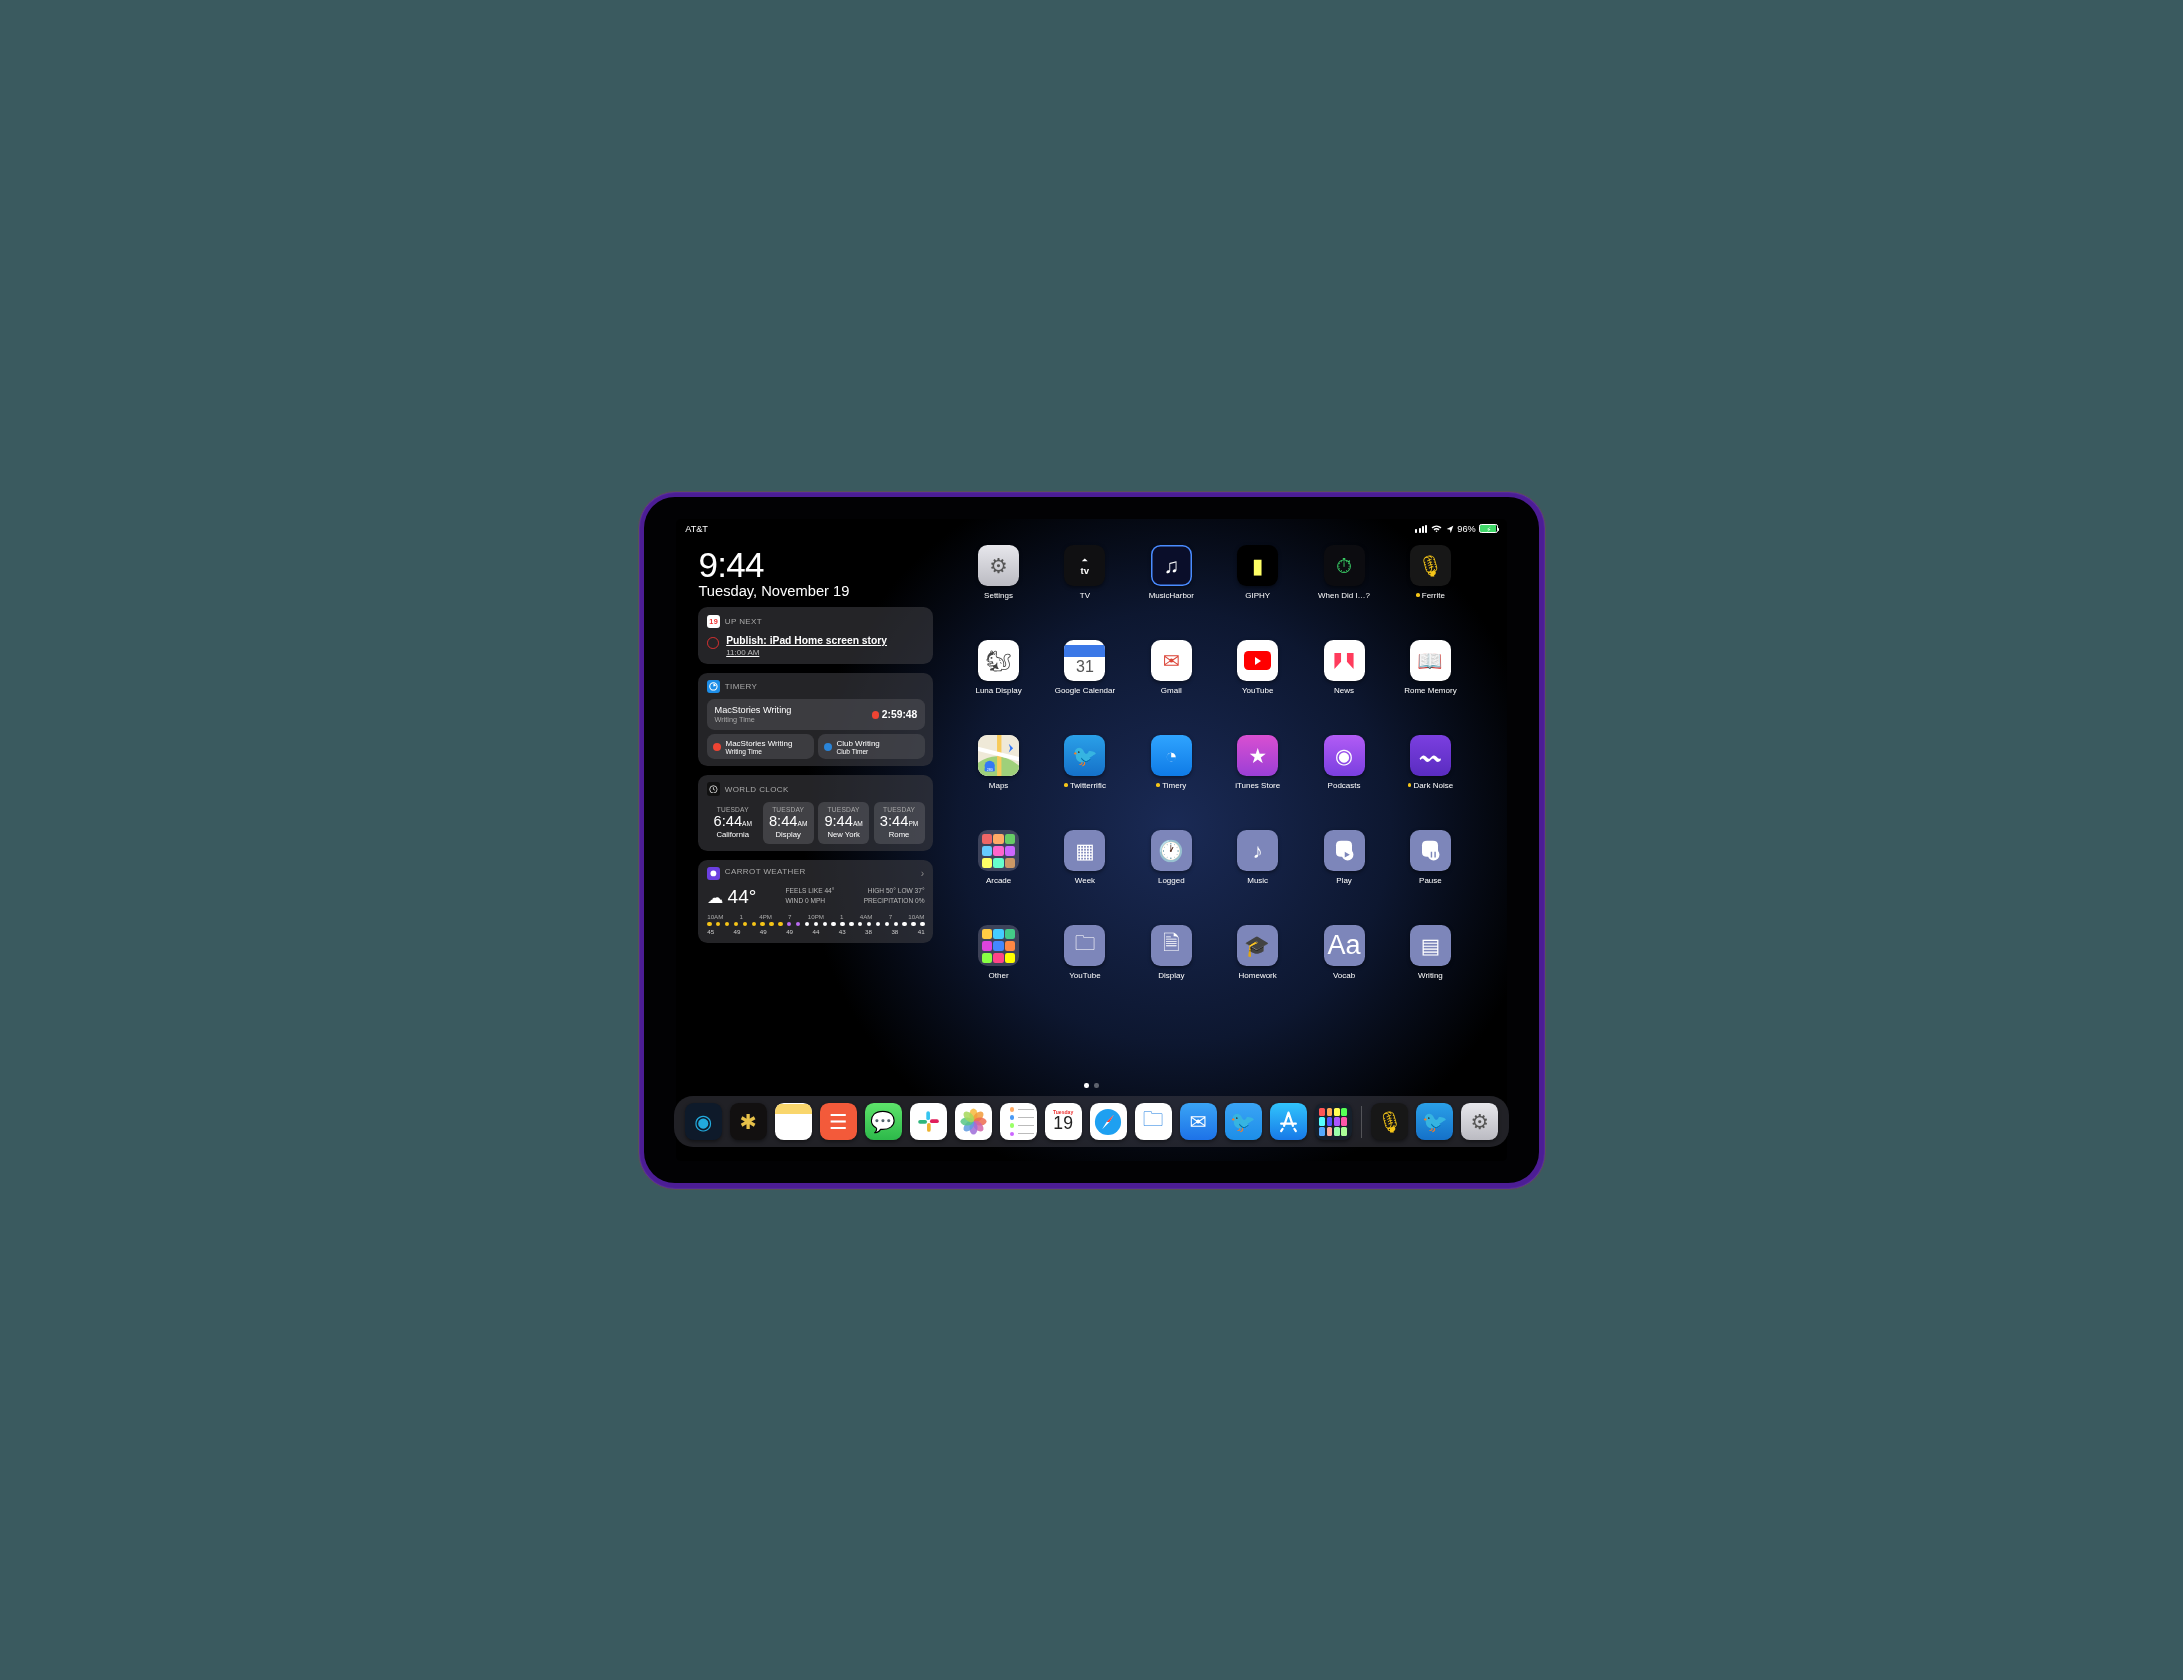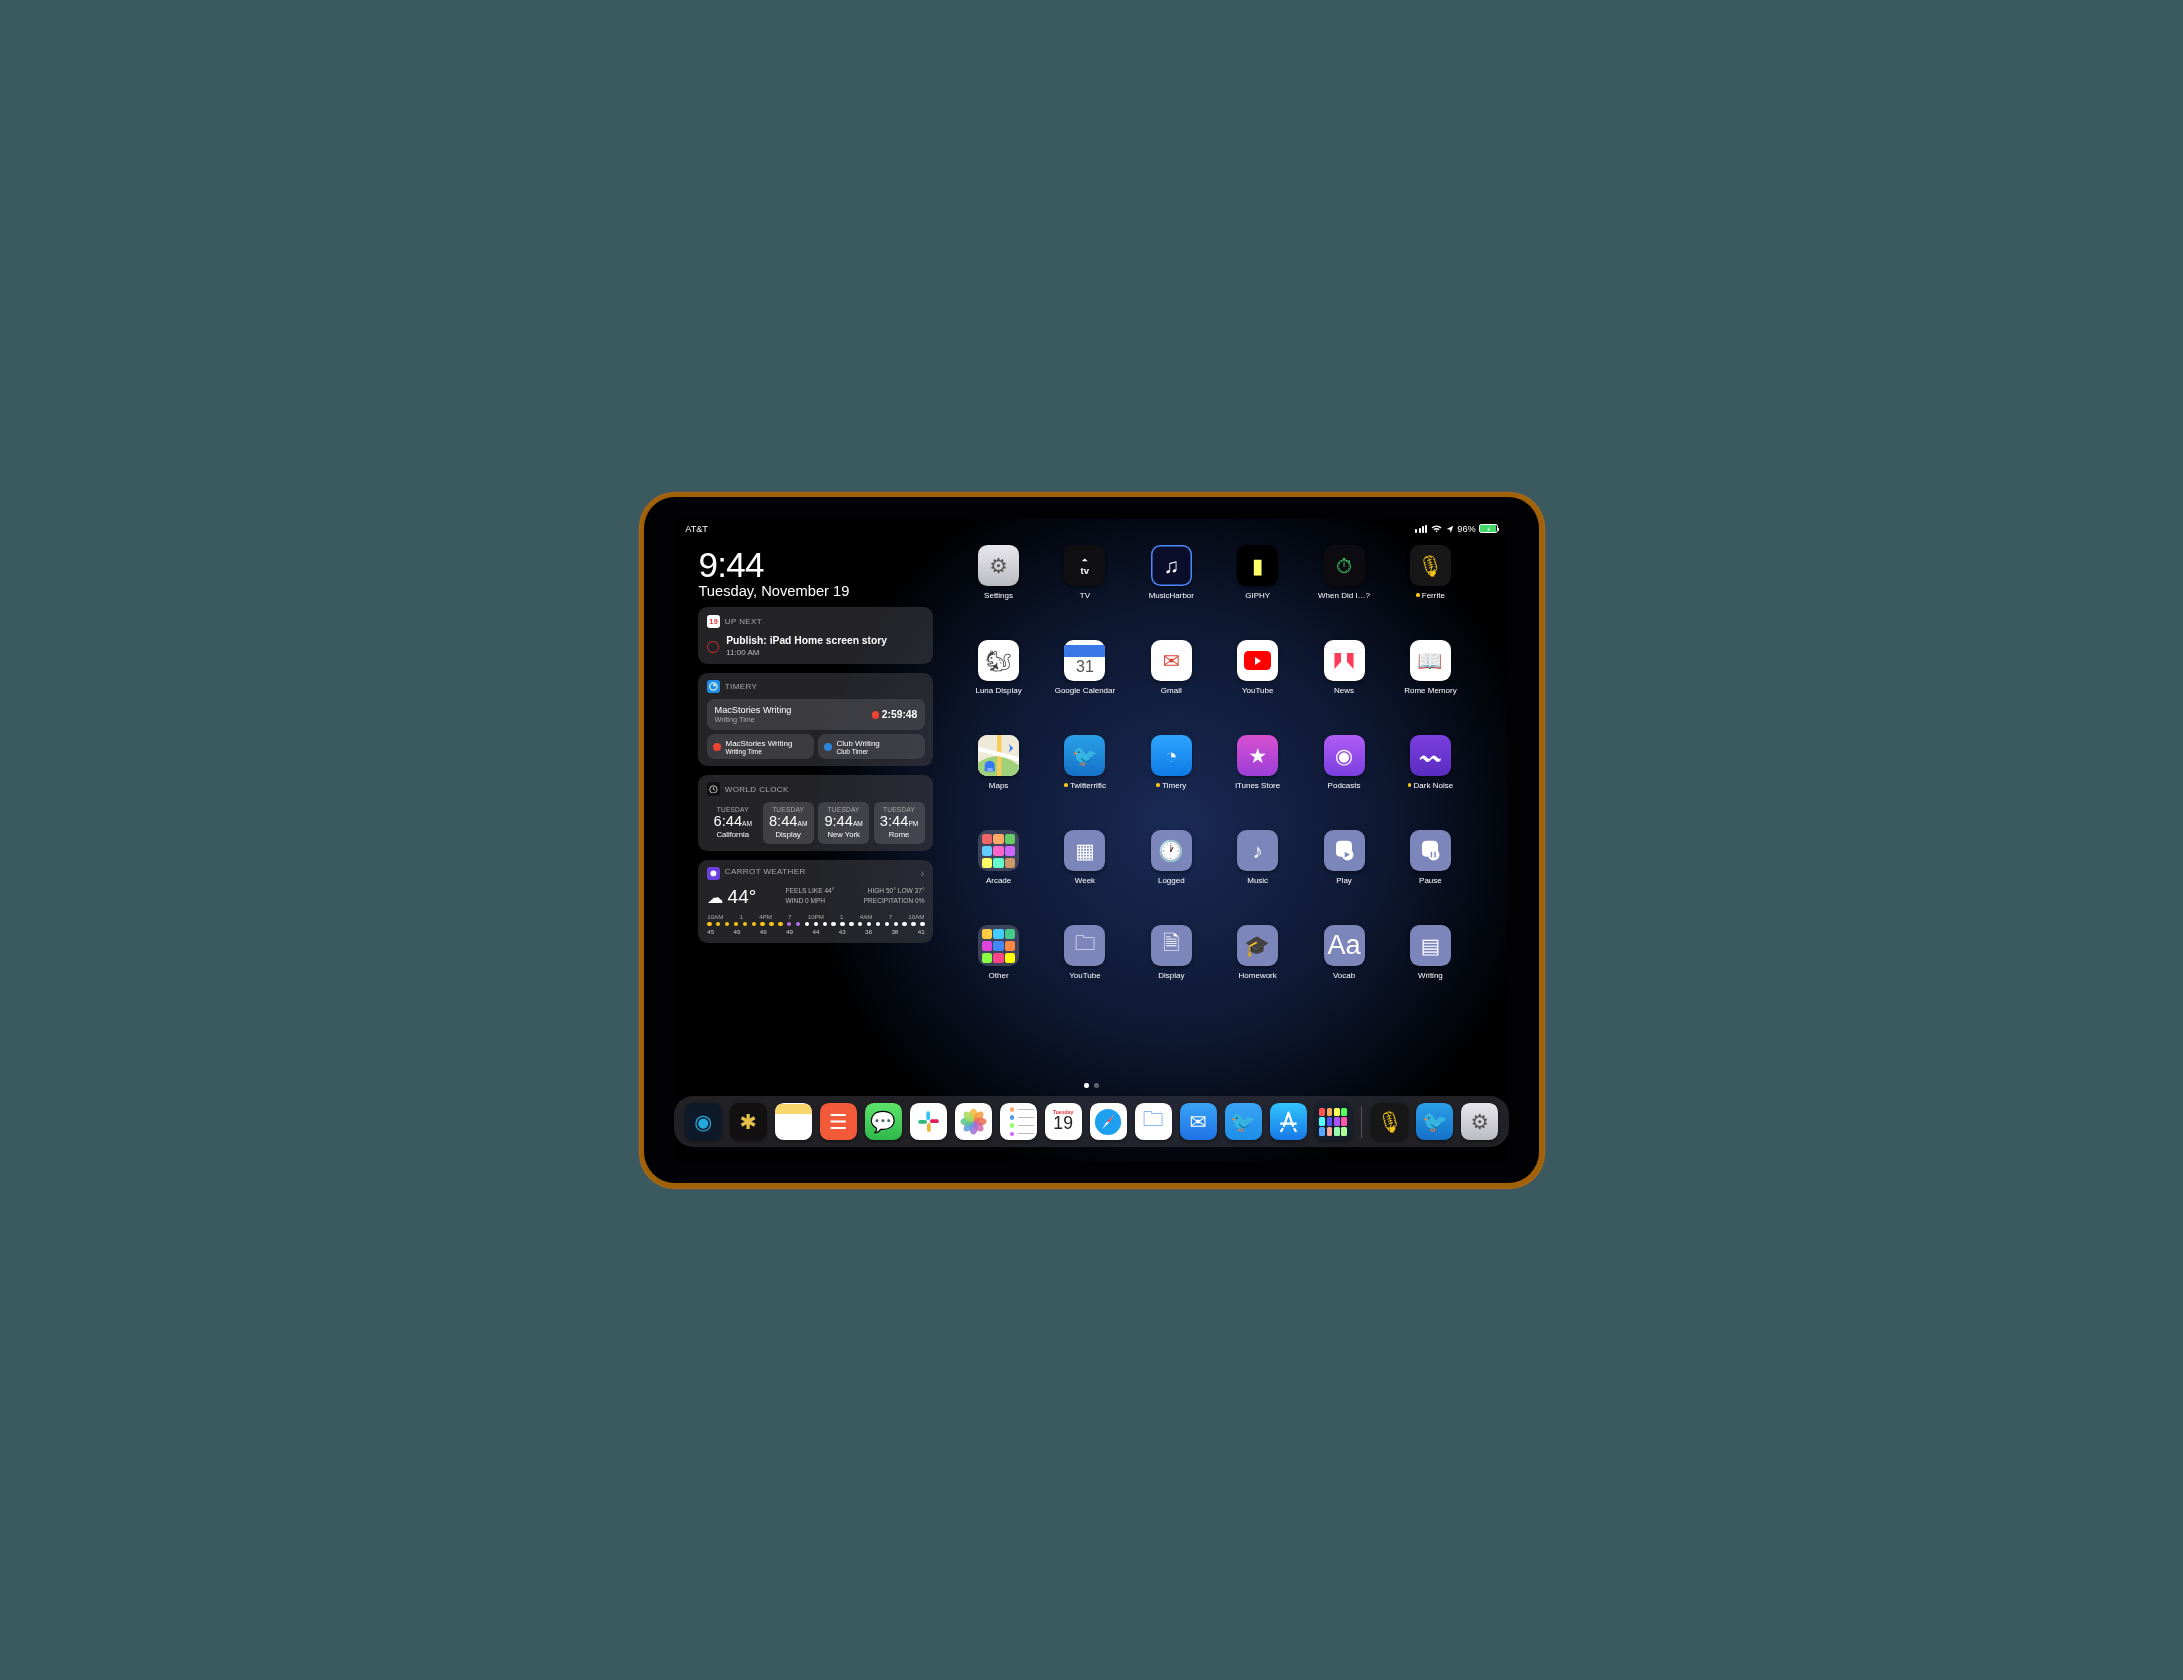--- a/index.html
+++ b/index.html
@@ -4,21 +4,21 @@
 <style>
   * { box-sizing: border-box; margin: 0; padding: 0; }
   body {
     background: #3a5a5f;
     font-family: -apple-system, "Helvetica Neue", Arial, sans-serif;
     display:flex; align-items:center; justify-content:center;
     min-height:100vh;
   }
   .device {
     width: 908px; height: 699px;
-    background:#a16207;
+    background:#4c1d95;
     border-radius: 37px;
     padding: 5.9px;
     border: 0.7px solid #555;
     box-shadow: inset 0 0 1.5px rgba(255,255,255,.3);
   }
   .bezel {
     width:100%; height:100%;
     background:#020204;
     border-radius: 31px;
     padding: 22px 32px 22px 32px;
@@ -60,21 +60,21 @@
   .widget {
     background: rgba(60,60,65,.6);
     border-radius: 9.5px;
     padding: 7.3px 8.8px;
     margin-top: 8.8px;
     font-size: 8.8px;
   }
   .w-head { display:flex; align-items:center; gap:4.4px; color:#aaa; font-size:8px; letter-spacing:0.4px; }
   .w-head .w-badge { width:13.2px; height:13.2px; border-radius:2.9px; background:#fff; color:#e33; font-weight:700; font-size:7.3px; display:flex; align-items:center; justify-content:center; }
   .w-head .w-square { width:13.2px; height:13.2px; border-radius:2.9px; display:flex; align-items:center; justify-content:center; }
-  .up-next-body { display:flex; gap:7.3px; align-items:center; margin-top:7.3px; }
+  .up-next-body { display:flex; gap:7.3px; align-items:flex-start; margin-top:7.3px;text-decoration:underline; }
   .ring { width:11.7px; height:11.7px; border:1.5px solid #d93030; border-radius:50%; margin-top:2.2px; }
   .evt-title { font-size:10.3px; font-weight:600; }
   .evt-time { font-size:8px; color:#bbb; margin-top:1.5px; }
   .timery-row {
     background: rgba(80,80,85,.55);
     border-radius:7.3px; padding:5.9px 7.3px;
     display:flex; justify-content:space-between; align-items:center;
     margin-top:5.9px;
   }
   .timery-row .t-name { font-size:9.2px; }

